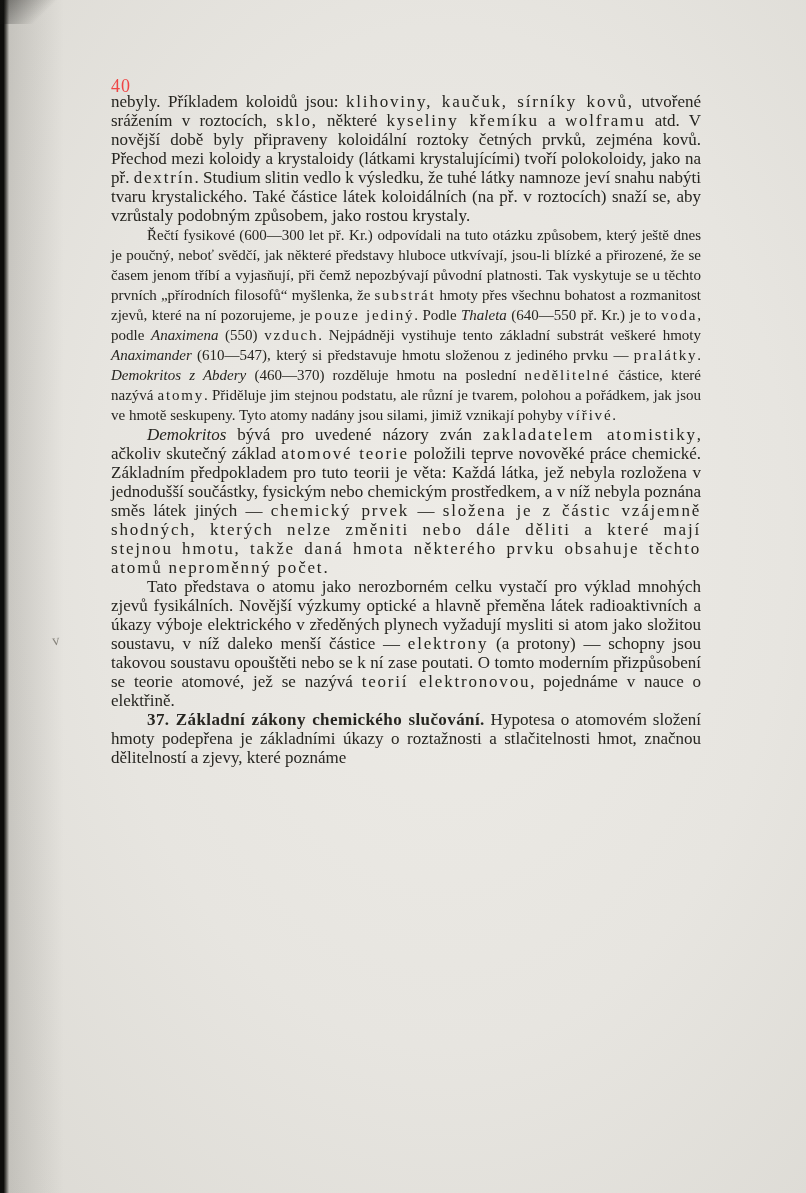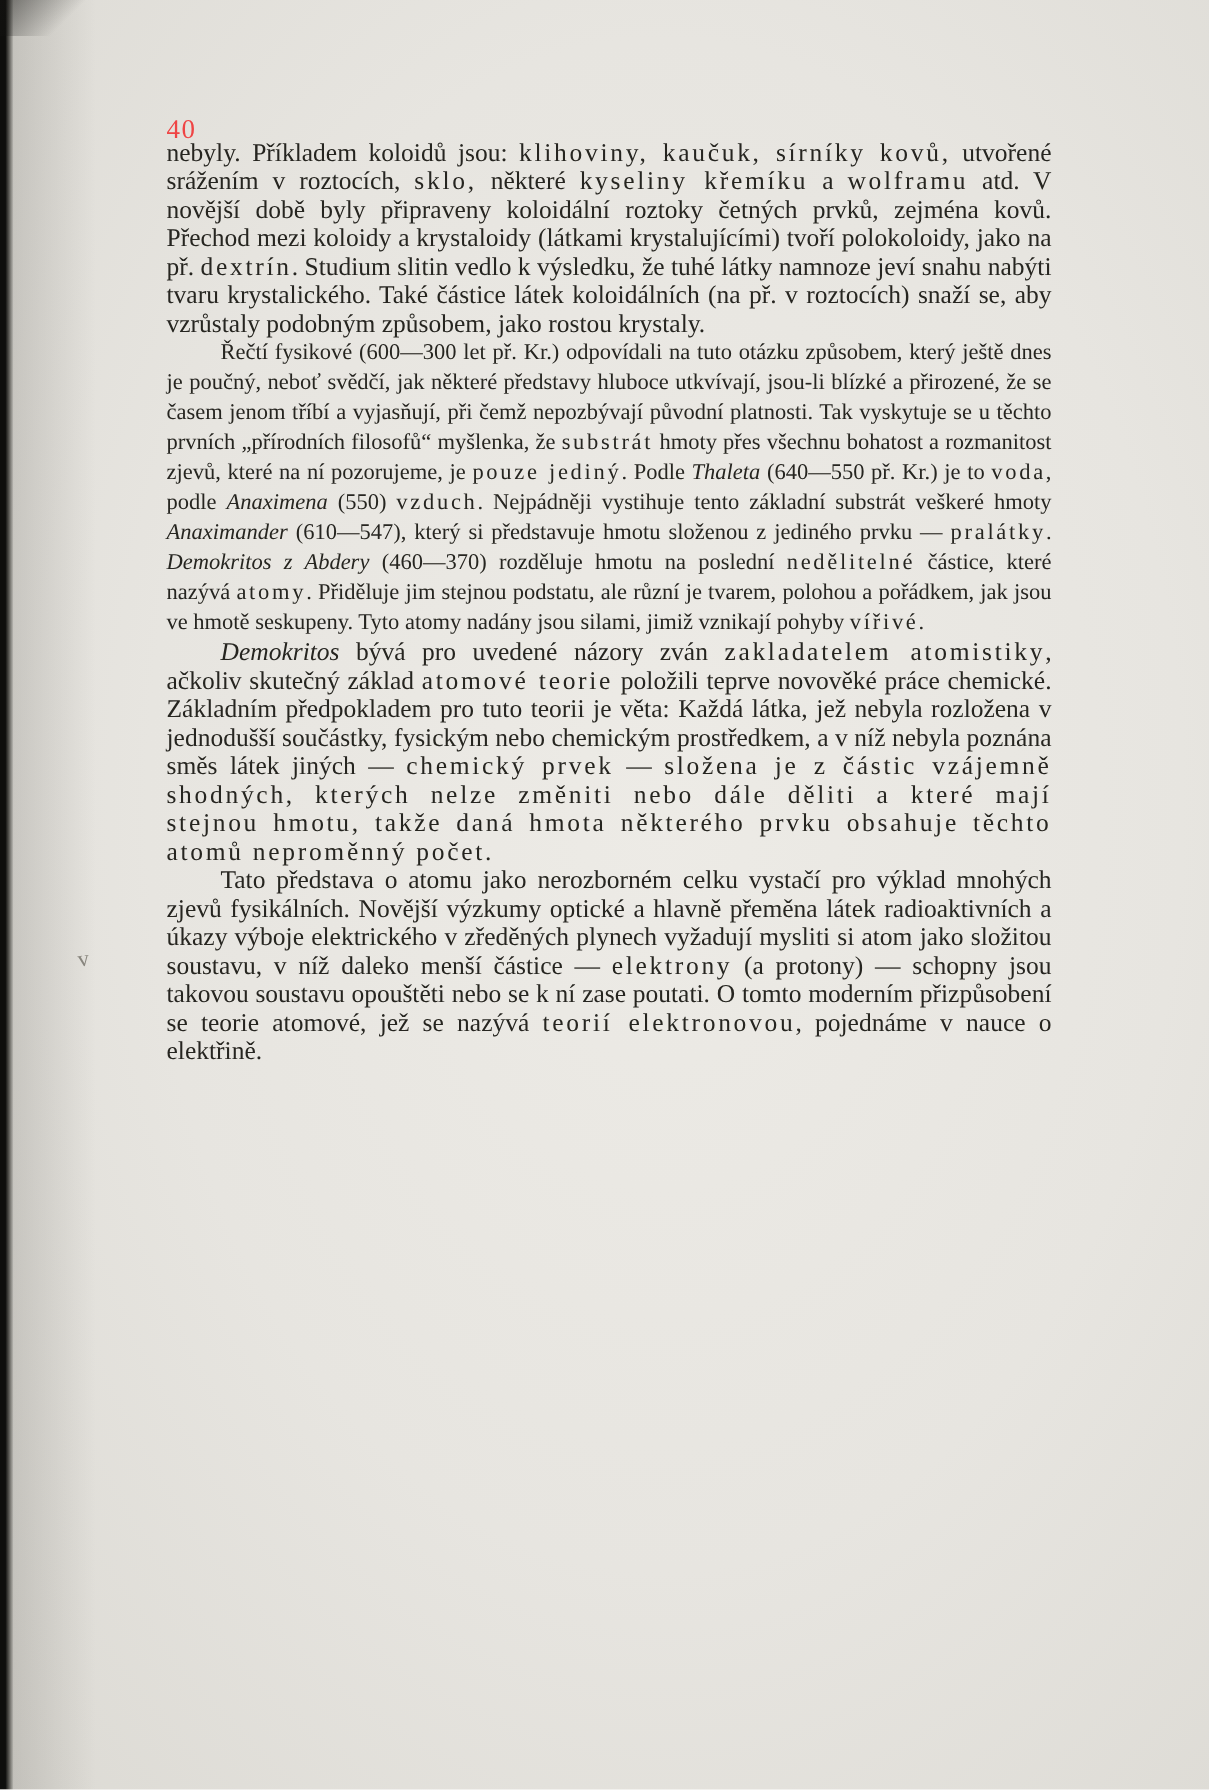--- a/index.html
+++ b/index.html
@@ -52,14 +52,15 @@
   <div class="edge-left"></div>
   <div class="edge-shadow"></div>
   <div class="corner-smudge"></div>
   <div class="pencil-mark">v</div>
   <div class="page-number">40</div>
   <div class="text-block">
       <p class="para body"><span class="run-normal">nebyly. Příkladem koloidů jsou: </span><span class="run-spaced">klihoviny, kaučuk, sírníky kovů,</span><span class="run-normal"> utvořené srážením v roztocích, </span><span class="run-spaced">sklo,</span><span class="run-normal"> některé </span><span class="run-spaced">kyseliny křemíku</span><span class="run-normal"> a </span><span class="run-spaced">wolframu</span><span class="run-normal"> atd. V novější době byly připraveny koloidální roztoky četných prvků, zejména kovů. Přechod mezi koloidy a krystaloidy (látkami krystalujícími) tvoří polokoloidy, jako na př. </span><span class="run-spaced">dextrín</span><span class="run-normal">. Studium slitin vedlo k výsledku, že tuhé látky namnoze jeví snahu nabýti tvaru krystalického. Také částice látek koloidálních (na př. v roztocích) snaží se, aby vzrůstaly podobným způsobem, jako rostou krystaly.</span></p>
       <p class="para small indent"><span class="run-normal">Řečtí fysikové (600—300 let př. Kr.) odpovídali na tuto otázku způsobem, který ještě dnes je poučný, neboť svědčí, jak některé představy hluboce utkvívají, jsou-li blízké a přirozené, že se časem jenom tříbí a vyjasňují, při čemž nepozbývají původní platnosti. Tak vyskytuje se u těchto prvních „přírodních filosofů“ myšlenka, že </span><span class="run-spaced">substrát</span><span class="run-normal"> hmoty přes všechnu bohatost a rozmanitost zjevů, které na ní pozorujeme, je </span><span class="run-spaced">pouze jediný</span><span class="run-normal">. Podle </span><span class="run-italic">Thaleta</span><span class="run-normal"> (640—550 př. Kr.) je to </span><span class="run-spaced">voda</span><span class="run-normal">, podle </span><span class="run-italic">Anaximena</span><span class="run-normal"> (550) </span><span class="run-spaced">vzduch</span><span class="run-normal">. Nejpádněji vystihuje tento základní substrát veškeré hmoty </span><span class="run-italic">Anaximander</span><span class="run-normal"> (610—547), který si představuje hmotu složenou z jediného prvku — </span><span class="run-spaced">pralátky</span><span class="run-normal">. </span><span class="run-italic">Demokritos z Abdery</span><span class="run-normal"> (460—370) rozděluje hmotu na poslední </span><span class="run-spaced">nedělitelné</span><span class="run-normal"> částice, které nazývá </span><span class="run-spaced">atomy</span><span class="run-normal">. Přiděluje jim stejnou podstatu, ale různí je tvarem, polohou a pořádkem, jak jsou ve hmotě seskupeny. Tyto atomy nadány jsou silami, jimiž vznikají pohyby </span><span class="run-spaced">vířivé</span><span class="run-normal">.</span></p>
       <p class="para body indent"><span class="run-italic">Demokritos</span><span class="run-normal"> bývá pro uvedené názory zván </span><span class="run-spaced">zakladatelem atomistiky</span><span class="run-normal">, ačkoliv skutečný základ </span><span class="run-spaced">atomové teorie</span><span class="run-normal"> položili teprve novověké práce chemické. Základním předpokladem pro tuto teorii je věta: Každá látka, jež nebyla rozložena v jednodušší součástky, fysickým nebo chemickým prostředkem, a v níž nebyla poznána směs látek jiných — </span><span class="run-spaced">chemický prvek</span><span class="run-normal"> — </span><span class="run-spaced">složena je z částic vzájemně shodných, kterých nelze změniti nebo dále děliti a které mají stejnou hmotu, takže daná hmota některého prvku obsahuje těchto atomů neproměnný počet</span><span class="run-normal">.</span></p>
       <p class="para body indent"><span class="run-normal">Tato představa o atomu jako nerozborném celku vystačí pro výklad mnohých zjevů fysikálních. Novější výzkumy optické a hlavně přeměna látek radioaktivních a úkazy výboje elektrického v zředěných plynech vyžadují mysliti si atom jako složitou soustavu, v níž daleko menší částice — </span><span class="run-spaced">elektrony</span><span class="run-normal"> (a protony) — schopny jsou takovou soustavu opouštěti nebo se k ní zase poutati. O tomto moderním přizpůsobení se teorie atomové, jež se nazývá </span><span class="run-spaced">teorií elektronovou</span><span class="run-normal">, pojednáme v nauce o elektřině.</span></p>
+      <p class="para body indent"><span class="run-bold">37. Základní zákony chemického slučování.</span><span class="run-normal"> Hypotesa o atomovém složení hmoty podepřena je základními úkazy o roztažnosti a stlačitelnosti hmot, značnou dělitelností a zjevy, které poznáme</span></p>
     </div>
 </div>
 
 </body></html>

